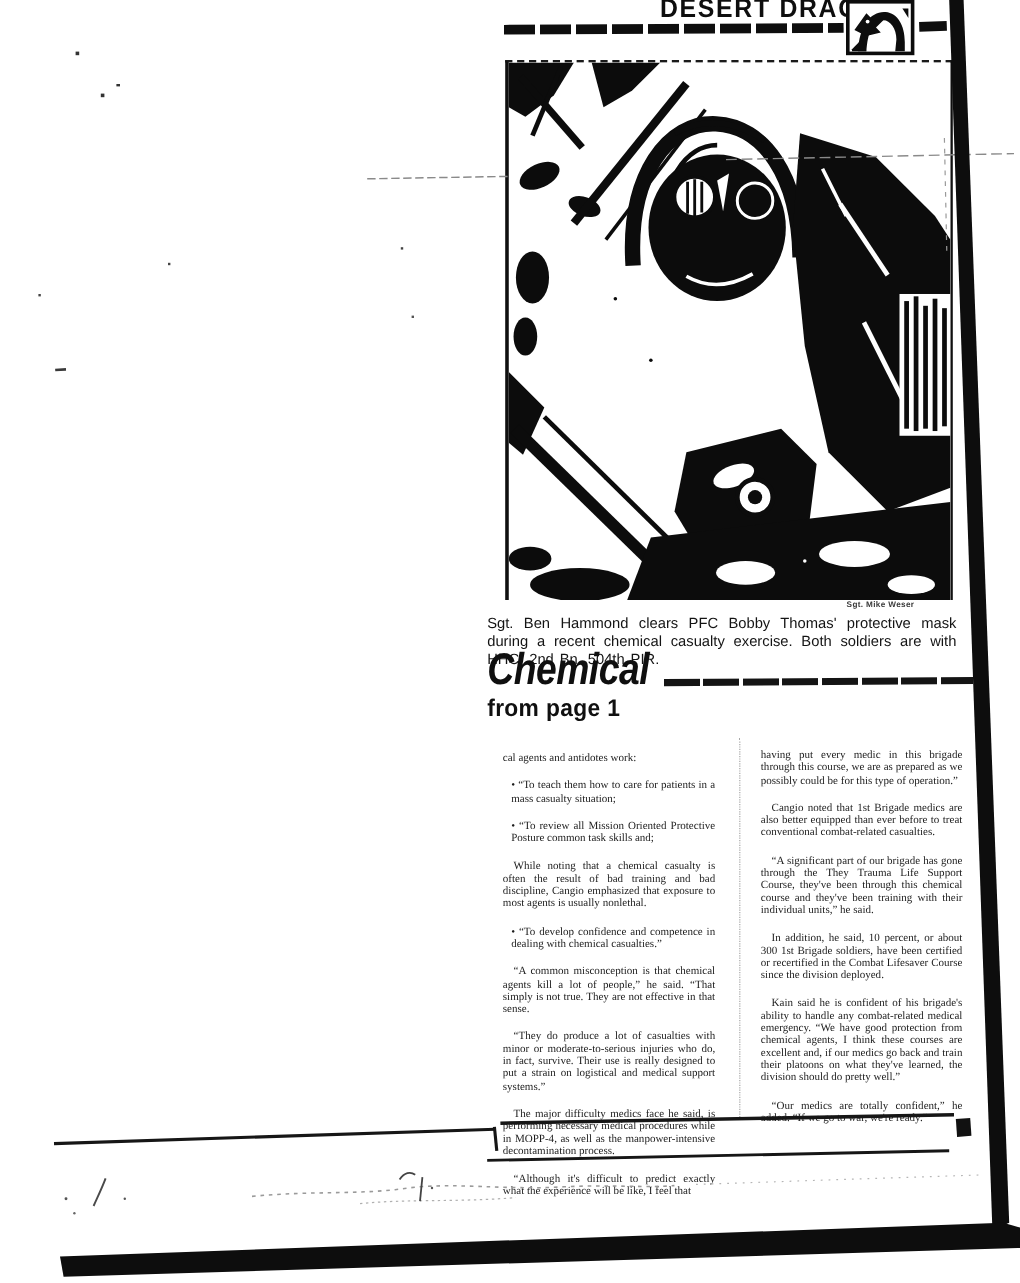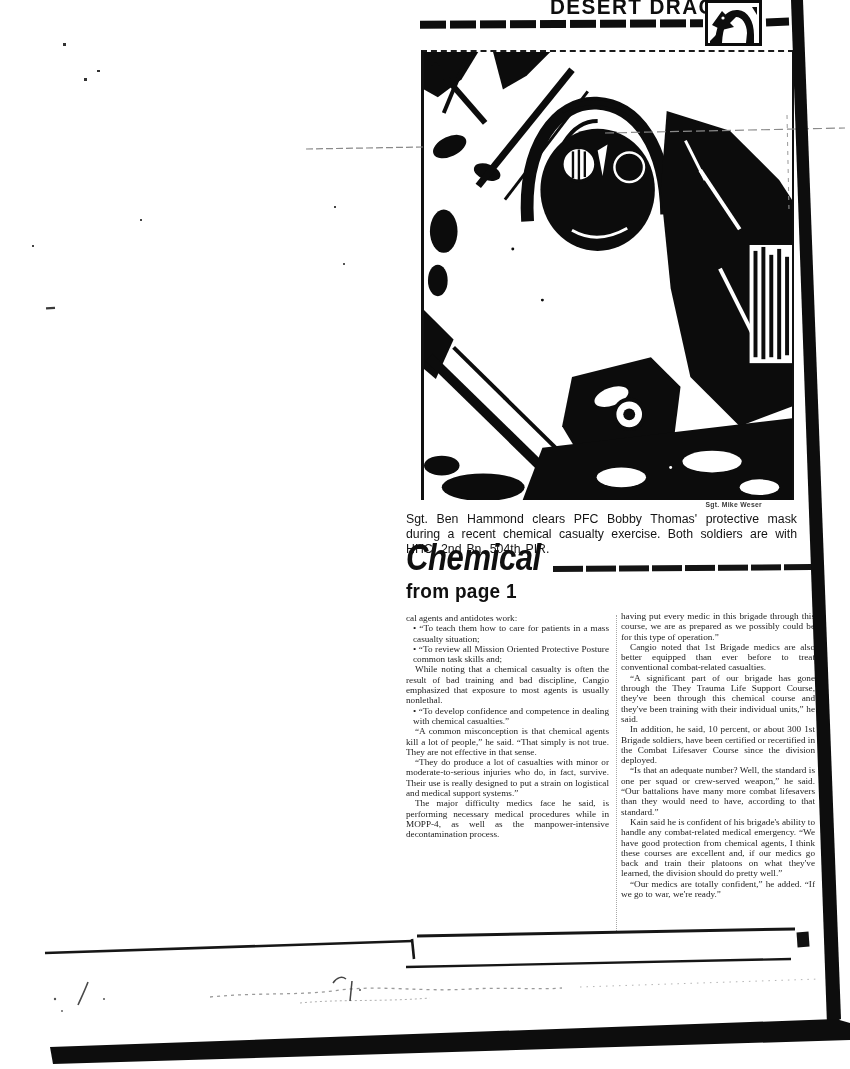--- a/index.html
+++ b/index.html
@@ -60,21 +60,21 @@
     font-size:20px;font-weight:bold;color:#101010;letter-spacing:.3px;
     transform:scaleX(0.95);transform-origin:left top;white-space:nowrap;
   }
   
   .col{
     position:absolute;font-family:"Liberation Serif",serif;
     font-size:9.2px;line-height:10.3px;color:#1c1c1c;text-align:justify;
   }
   .col-left{left:406px;top:613px;width:203px;}
   .col-right{left:621px;top:611px;width:194px;}
-  .col p{margin:0;text-indent:9px;}
+  .col p{margin:13px;text-indent:9px;}
   .col p:first-child{text-indent:0;}
   .col p.bullet{text-indent:0;padding-left:7px;}
   .col-divider{
     position:absolute;left:616px;top:615px;height:318px;width:0;
     border-left:1px dotted #8a8a8a;opacity:.75;
   }
   
   .artifacts{
     position:absolute;left:0;top:0;width:850px;height:1069px;pointer-events:none;
   }
@@ -170,28 +170,28 @@
 
   <div class="col col-left">
       <p class="body-par">cal agents and antidotes work:</p>
       <p class="body-par bullet">• “To teach them how to care for patients in a mass casualty situation;</p>
       <p class="body-par bullet">• “To review all Mission Oriented Protective Posture common task skills and;</p>
       <p class="body-par">While noting that a chemical casualty is often the result of bad training and bad discipline, Cangio emphasized that exposure to most agents is usually nonlethal.</p>
       <p class="body-par bullet">• “To develop confidence and competence in dealing with chemical casualties.”</p>
       <p class="body-par">“A common misconception is that chemical agents kill a lot of people,” he said. “That simply is not true.  They are not effective in that sense.</p>
       <p class="body-par">“They do produce a lot of casualties with minor or moderate-to-serious injuries who do, in fact, survive.  Their use is really designed to put a strain on logistical and medical support systems.”</p>
       <p class="body-par">The major difficulty medics face he said, is performing necessary medical procedures while in MOPP-4, as well as the manpower-intensive decontamination process.</p>
+      <p class="body-par">“Although it's difficult to predict exactly what the experience will be like, I feel that</p>
     </div>
   <div class="col-divider"></div>
   <div class="col col-right">
       <p class="body-par">having put every medic in this brigade through this course, we are as prepared as we possibly could be for this type of operation.”</p>
       <p class="body-par">Cangio noted that 1st Brigade medics are also better equipped than ever before to treat conventional combat-related casualties.</p>
       <p class="body-par">“A significant part of our brigade has gone through the They Trauma Life Support Course, they've been through this chemical course and they've been training with their individual units,” he said.</p>
       <p class="body-par">In addition, he said, 10 percent, or about 300 1st Brigade soldiers, have been certified or recertified in the Combat Lifesaver Course since the division deployed.</p>
-      <p class="body-par">“Is that an adequate number?  Well, the standard is one per squad or crew-served weapon,” he said.  “Our battalions have many more combat lifesavers than they would need to have, according to that standard.”</p>
       <p class="body-par">Kain said he is confident of his brigade's ability to handle any combat-related medical emergency.  “We have good protection from chemical agents, I think these courses are excellent and, if our medics go back and train their platoons on what they've learned, the division should do pretty well.”</p>
       <p class="body-par">“Our medics are totally confident,” he added.  “If we go to war, we're ready.”</p>
     </div>
 
   <svg class="artifacts" viewBox="0 0 850 1069" aria-hidden="true">
 
     <line x1="306" y1="149" x2="424" y2="147" stroke="#8a8a8a" stroke-width="1.2" stroke-dasharray="7 3"></line>
     <line x1="605" y1="133" x2="845" y2="128" stroke="#8a8a8a" stroke-width="1.2" stroke-dasharray="9 4"></line>
     <line x1="787" y1="115" x2="789" y2="210" stroke="#9a9a9a" stroke-width="1" stroke-dasharray="4 5"></line>
 

